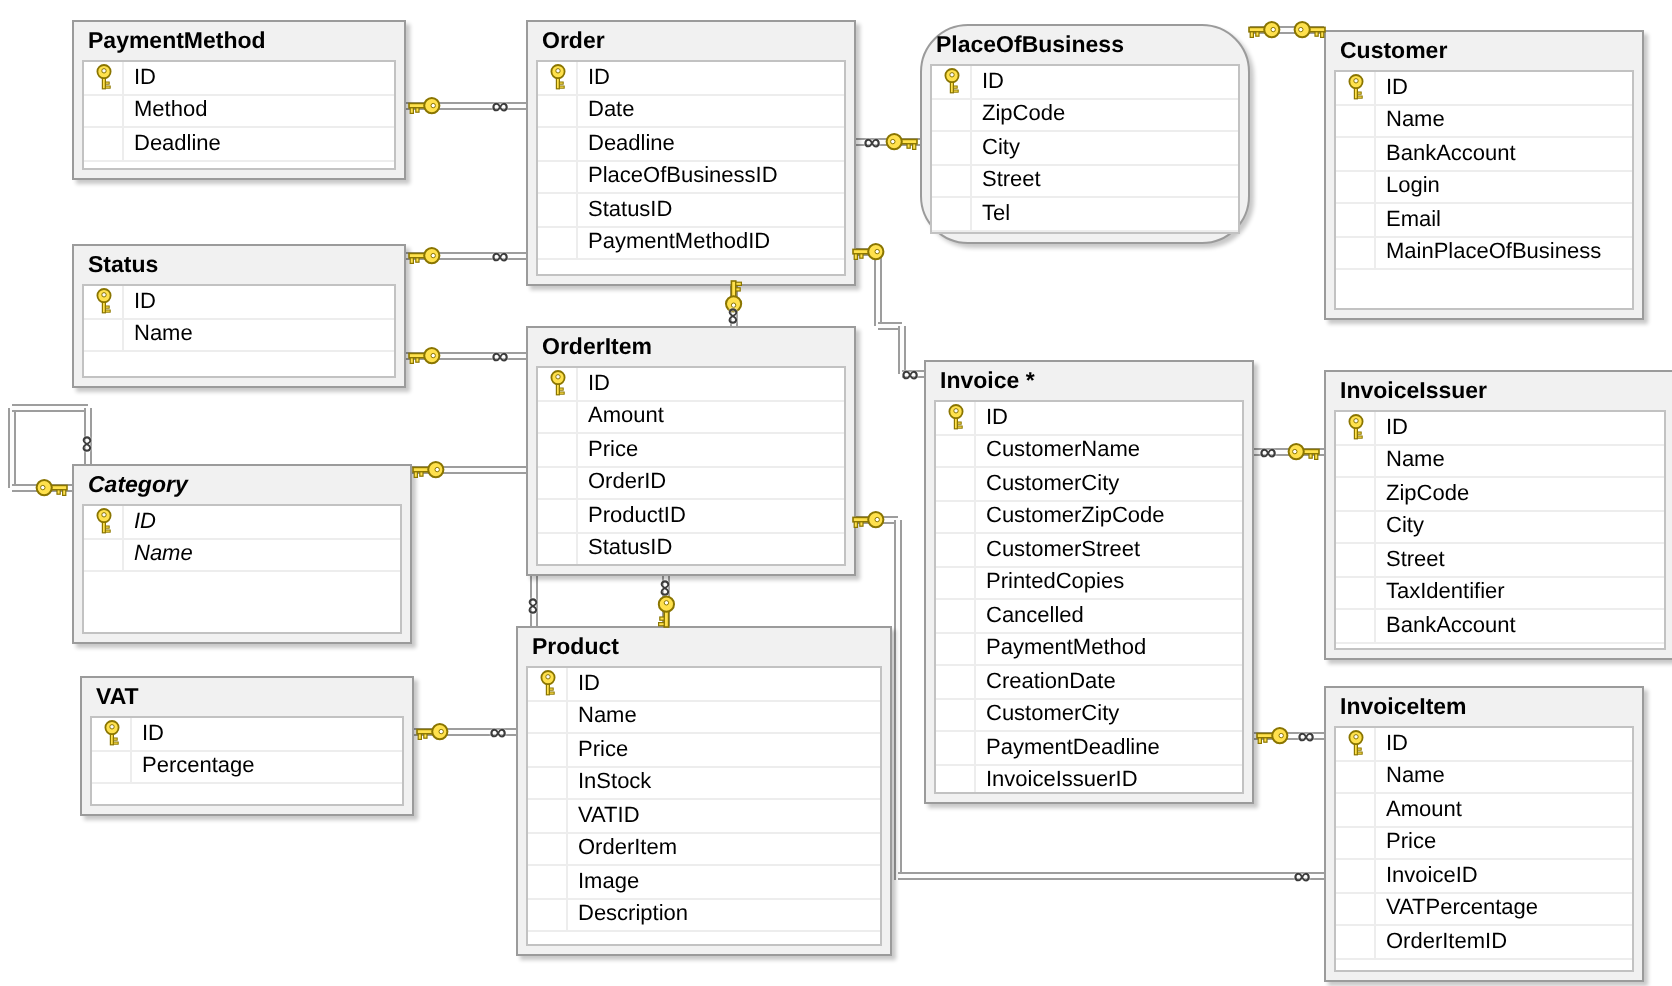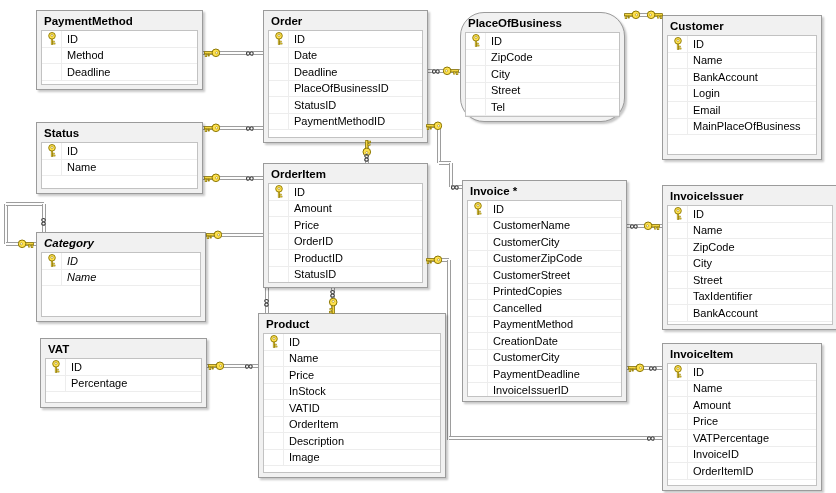--- a/index.html
+++ b/index.html
@@ -642,25 +642,25 @@
         <div class="er-row">
           <span class="er-keycell"></span>
           <span class="er-field">VATID</span>
         </div>
         <div class="er-row">
           <span class="er-keycell"></span>
           <span class="er-field">OrderItem</span>
         </div>
         <div class="er-row">
           <span class="er-keycell"></span>
+          <span class="er-field">Image</span>
+        </div>
+        <div class="er-row">
+          <span class="er-keycell"></span>
           <span class="er-field">Description</span>
-        </div>
-        <div class="er-row">
-          <span class="er-keycell"></span>
-          <span class="er-field">Image</span>
         </div>
         <div class="er-filler"></div>
       </div>
     </div>
     <div class="er-table" style="left: 662px; top: 343px; width: 160px; height: 148px;">
       <div class="er-title">InvoiceItem</div>
       <div class="er-grid">
         <div class="er-row">
           <span class="er-keycell">
             <svg width="10" height="13" viewBox="0 0 10 13">
@@ -680,25 +680,25 @@
         <div class="er-row">
           <span class="er-keycell"></span>
           <span class="er-field">Amount</span>
         </div>
         <div class="er-row">
           <span class="er-keycell"></span>
           <span class="er-field">Price</span>
         </div>
         <div class="er-row">
           <span class="er-keycell"></span>
+          <span class="er-field">InvoiceID</span>
+        </div>
+        <div class="er-row">
+          <span class="er-keycell"></span>
           <span class="er-field">VATPercentage</span>
-        </div>
-        <div class="er-row">
-          <span class="er-keycell"></span>
-          <span class="er-field">InvoiceID</span>
         </div>
         <div class="er-row">
           <span class="er-keycell"></span>
           <span class="er-field">OrderItemID</span>
         </div>
         <div class="er-filler"></div>
       </div>
     </div>
   </div>
 

